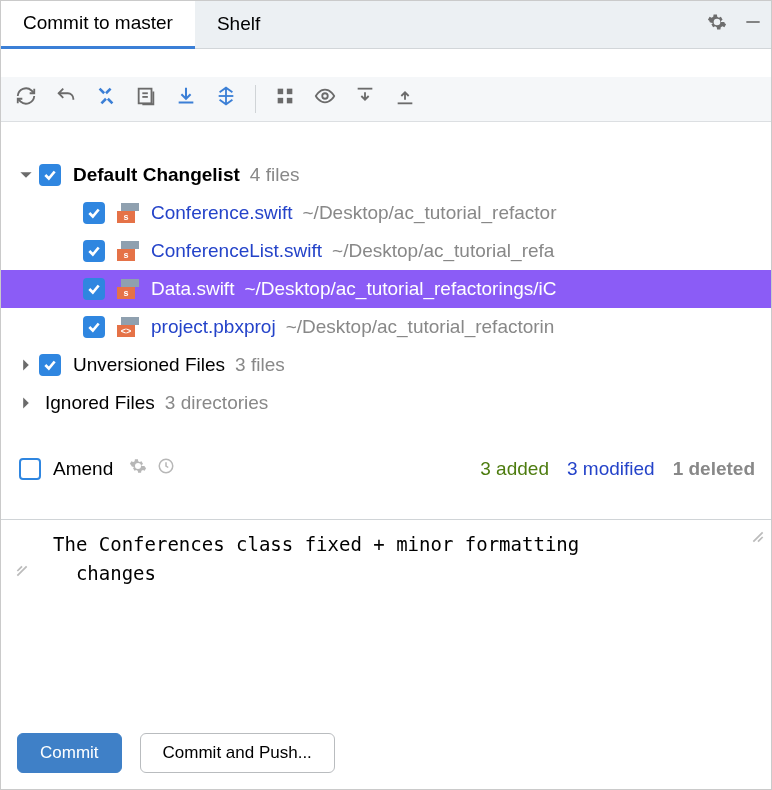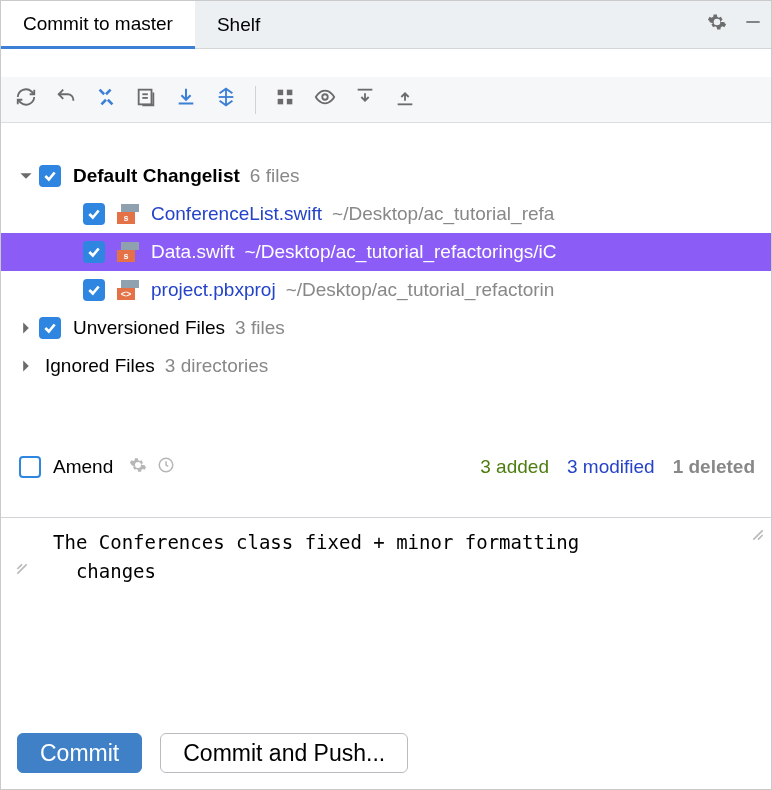--- a/index.html
+++ b/index.html
@@ -53,21 +53,21 @@
 
   
   .msgarea { border-top:1px solid #d0d4d7; padding:10px 12px 10px 16px; font-family: "Menlo","Consolas",monospace; font-size:19px; position:relative; height:176px; }
   .msgarea .text { white-space:pre-wrap; line-height:1.55;margin-left:36px; }
   .resize-ne, .resize-sw { position:absolute; width:14px; height:14px; color:#bcbcbc; }
   .resize-ne { top:6px; right:6px; }
   .resize-sw { top:40px; left:14px; }
 
   
   .btnbar { display:flex; align-items:center; gap:18px; padding:12px 16px 16px 16px; }
-  .btn { height:40px; padding:0 22px; border-radius:6px; display:flex; align-items:center; font-size:23px; }
+  .btn { height:40px; padding:0 22px; border-radius:6px; display:flex; align-items:center; font-size:17px; }
   .btn.primary { background:#3f80c7; color:#fff; border:1px solid #3f80c7; }
   .btn.secondary { background:#fff; color:#000; border:1px solid #b9bcbf; }
 
   .inline-flex { display:inline-flex; align-items:center; }
 </style>
 </head>
 <body>
 
 <div class="window">
 
@@ -164,24 +164,38 @@
           <svg viewBox="0 0 10 10" fill="currentColor">
             <path d="M1 3l4 4 4-4z"></path>
           </svg>
         </span>
       <span class="chk">
           <svg viewBox="0 0 12 12" fill="none" stroke="currentColor" stroke-width="2.3">
             <path d="M2 6l3 3 5-6"></path>
           </svg>
         </span>
       <span class="lbl-bold">Default Changelist</span>
-      <span class="lbl-dim">6 files</span>
+      <span class="lbl-dim">4 files</span>
     </div>
 
     <div id="file-rows">
+        <div class="row file-row">
+          <span style="width:22px"></span>
+          <span class="chk">
+            <svg viewBox="0 0 12 12" fill="none" stroke="currentColor" stroke-width="2.3">
+              <path d="M2 6l3 3 5-6"></path>
+            </svg>
+          </span>
+          <span class="ficon">
+            <span class="top"></span>
+            <span class="bot s"></span>
+          </span>
+          <span class="fname">Conference.swift</span>
+          <span class="fpath">~/Desktop/ac_tutorial_refactor</span>
+        </div>
         <div class="row file-row">
           <span style="width:22px"></span>
           <span class="chk">
             <svg viewBox="0 0 12 12" fill="none" stroke="currentColor" stroke-width="2.3">
               <path d="M2 6l3 3 5-6"></path>
             </svg>
           </span>
           <span class="ficon">
             <span class="top"></span>
             <span class="bot s"></span>

